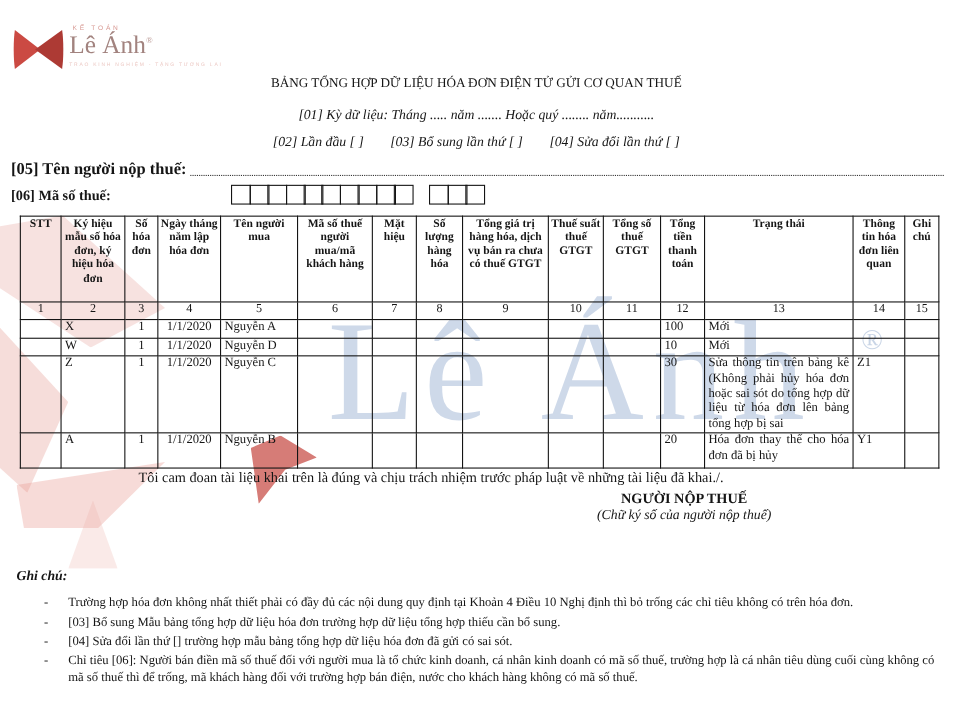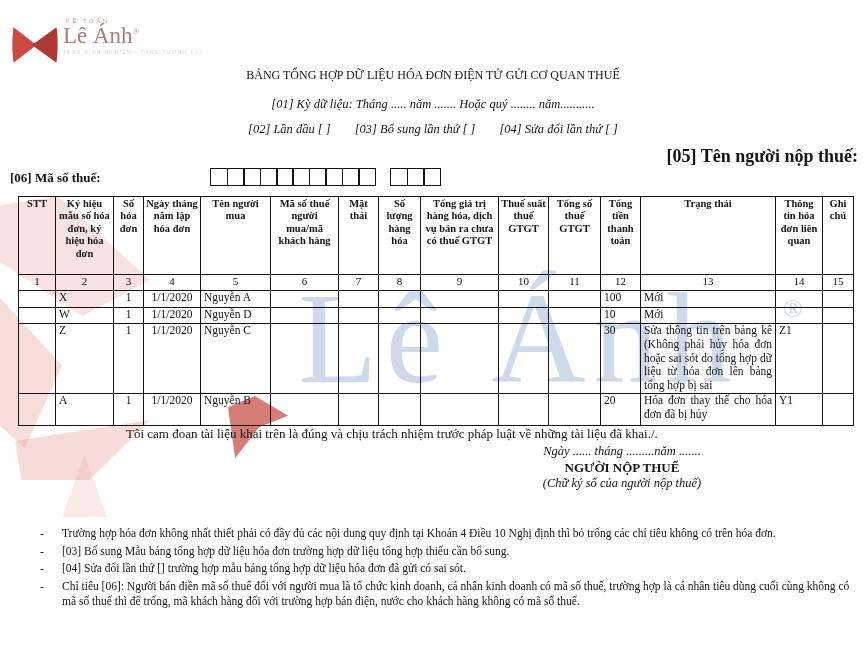--- a/index.html
+++ b/index.html
@@ -19,39 +19,39 @@
   .pk2{left:0;top:298px;width:62px;height:150px;background:rgba(226,142,134,0.30);
        clip-path:polygon(0 0,100% 45%,40% 100%,0 85%);}
   .pk3{left:15px;top:420px;width:135px;height:60px;background:rgba(231,152,143,0.35);
        clip-path:polygon(0 35%,100% 0,55% 100%,5% 100%);}
   .pk4{left:228px;top:396px;width:60px;height:62px;background:rgba(198,74,66,0.72);
        clip-path:polygon(12% 100%,0 18%,45% 0,100% 32%,52% 50%);}
   .pk5{left:62px;top:455px;width:45px;height:62px;background:rgba(236,170,162,0.25);
        clip-path:polygon(50% 0,100% 100%,0 100%);}
 
   
-  .logo{position:absolute;left:12px;top:18px;display:flex;align-items:flex-start;z-index:2;}
+  .logo{position:absolute;left:12px;top:18px;display:flex;align-items:center;z-index:2;}
   .logo-icon{width:46px;height:42px;margin-top:6px;}
   .logo-textwrap{margin-left:5px;}
   .logo-kicker{font-family:"Liberation Sans",sans-serif;font-size:6px;letter-spacing:2.5px;
                color:#d89a94;margin-left:3px;}
   .logo-name{font-size:23px;line-height:1.05;color:#a2837f;}
   .logo-reg{font-size:8px;vertical-align:super;color:#bb9a96;}
   .logo-tagline{font-family:"Liberation Sans",sans-serif;font-size:4.5px;letter-spacing:1.6px;
                 color:#ecc9c4;margin-top:2px;white-space:nowrap;}
 
   
   .doc-title{position:absolute;left:0;top:68px;width:100%;text-align:center;
              font-weight:normal;font-size:12px;z-index:2;}
   .line01{position:absolute;left:0;top:97px;width:100%;text-align:center;
           font-style:italic;font-size:12.5px;z-index:2;}
   .line-checks{position:absolute;left:0;top:122px;width:100%;display:flex;
                justify-content:center;gap:24px;font-style:italic;font-size:12.5px;z-index:2;}
   .line05{position:absolute;left:10px;top:146px;right:8px;display:flex;align-items:flex-end;
-          font-weight:bold;font-size:18px;z-index:2;flex-direction:column;}
+          font-weight:bold;font-size:15px;z-index:2;}
   .line05 .dots{flex:1;border-bottom:1.5px dotted #333;margin:0 0 3px 3px;height:12px;}
   .line06{position:absolute;left:10px;top:170px;font-weight:bold;font-size:13px;z-index:2;}
   .mst{position:absolute;left:212px;top:168px;display:flex;z-index:2;}
   .mst-gap{width:16px;}
   .mst-box{width:16px;height:16px;border:1.6px solid #141414;margin-left:-1.6px;background:transparent;}
 
   
   .inv-table{position:absolute;left:18px;top:196px;width:835px;border-collapse:collapse;
              table-layout:fixed;z-index:1;background:transparent;}
   .inv-table th,.inv-table td{border:1px solid #141414;vertical-align:top;overflow:hidden;}
@@ -155,21 +155,21 @@
         <col style="width:31px">
     </colgroup>
     <thead>
       <tr>
         <th>STT</th>
         <th>Ký hiệu mẫu số hóa đơn, ký hiệu hóa đơn</th>
         <th>Số hóa đơn</th>
         <th>Ngày tháng năm lập hóa đơn</th>
         <th>Tên người mua</th>
         <th>Mã số thuế người mua/mã khách hàng</th>
-        <th>Mặt thái</th>
+        <th>Mặt hiệu</th>
         <th>Số lượng hàng hóa</th>
         <th>Tổng giá trị hàng hóa, dịch vụ bán ra chưa có thuế GTGT</th>
         <th>Thuế suất thuế GTGT</th>
         <th>Tổng số thuế GTGT</th>
         <th>Tổng tiền thanh toán</th>
         <th>Trạng thái</th>
         <th>Thông tin hóa đơn liên quan</th>
         <th>Ghi chú</th>
       </tr>
       <tr class="num-row">
@@ -257,26 +257,26 @@
           <td class="c11">20</td>
           <td class="c12">Hóa đơn thay thế cho hóa đơn đã bị hủy</td>
           <td class="c13">Y1</td>
           <td class="c14"></td>
         </tr>
       </tbody>
   </table>
 
   <div class="commitment">Tôi cam đoan tài liệu khai trên là đúng và chịu trách nhiệm trước pháp luật về những tài liệu đã khai./.</div>
   <div class="sig">
-    <div class="sig-date">Ngày ...... tháng .........năm .......</div>
     <div class="sig-role">NGƯỜI NỘP THUẾ</div>
     <div class="sig-note">(Chữ ký số của người nộp thuế)</div>
   </div>
 
   <div class="notes">
+    <div class="notes-label">Ghi chú:</div>
     <div class="note-list">
       <div class="note-item">Trường hợp hóa đơn không nhất thiết phải có đầy đủ các nội dung quy định tại Khoản 4 Điều 10 Nghị định thì bỏ trống các chỉ tiêu không có trên hóa đơn.</div>
       <div class="note-item">[03] Bổ sung Mẫu bảng tổng hợp dữ liệu hóa đơn trường hợp dữ liệu tổng hợp thiếu cần bổ sung.</div>
       <div class="note-item">[04] Sửa đổi lần thứ [] trường hợp mẫu bảng tổng hợp dữ liệu hóa đơn đã gửi có sai sót.</div>
       <div class="note-item">Chỉ tiêu [06]: Người bán điền mã số thuế đối với người mua là tổ chức kinh doanh, cá nhân kinh doanh có mã số thuế, trường hợp là cá nhân tiêu dùng cuối cùng không có mã số thuế thì để trống, mã khách hàng đối với trường hợp bán điện, nước cho khách hàng không có mã số thuế.</div>
     </div>
   </div>
 
 </div>
 

